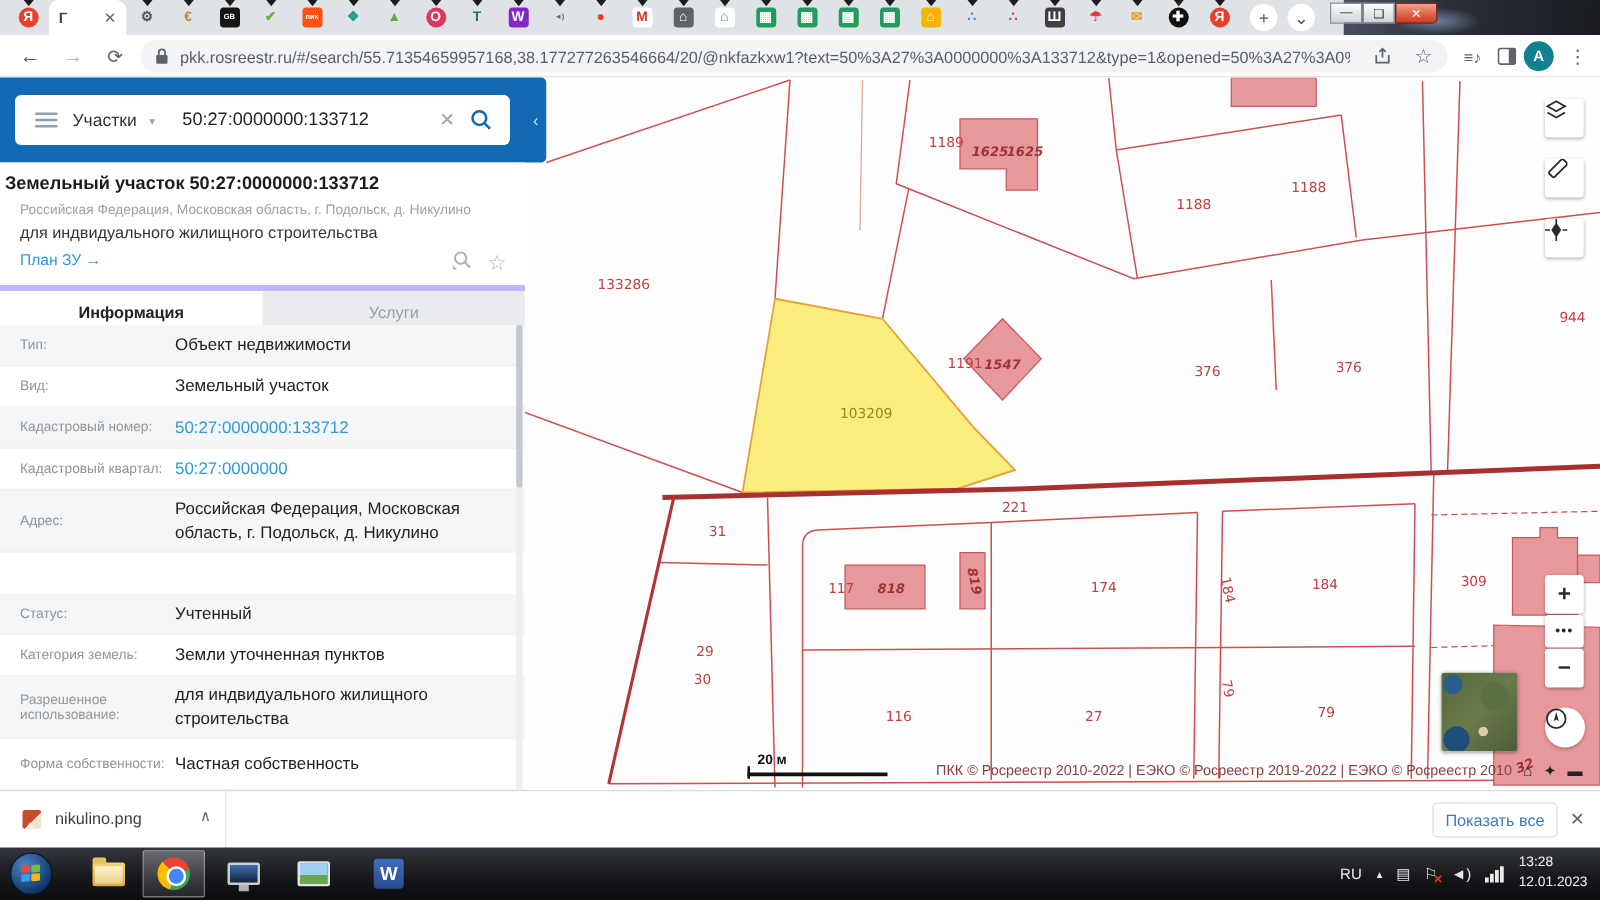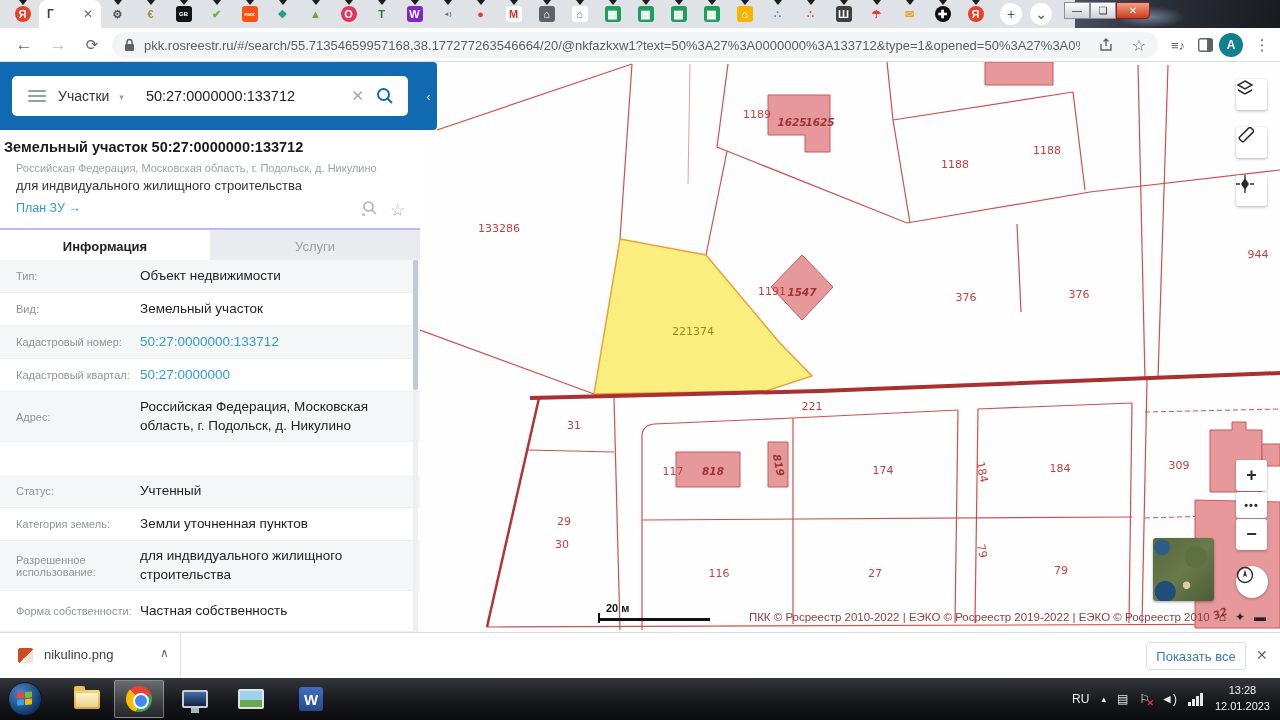--- a/index.html
+++ b/index.html
@@ -87,21 +87,21 @@
   #search-clear{font-size:15px;color:#9aa4ad;margin-right:12px;}
   #collapse-tab{position:absolute;left:420px;top:0;width:17px;height:68px;background:#1069b1;
                 border-radius:0 4px 4px 0;display:flex;align-items:center;justify-content:center;
                 color:#cfe3f2;font-size:13px;}
   #result-card{position:absolute;left:0;top:68px;width:420px;height:98px;background:#fff;}
   #result-title{position:absolute;left:4px;top:9px;font-size:14.5px;font-weight:bold;color:#1c1c1c;}
   #result-sub{position:absolute;left:16px;top:32px;font-size:11px;color:#9aa2a9;}
   #result-desc{position:absolute;left:16px;top:48px;font-size:13px;color:#333;}
   #result-link{position:absolute;left:16px;top:71px;font-size:12.5px;color:#2e9bd6;}
   .cardic{position:absolute;top:70px;color:#aab1b7;font-size:15px;}
-  #tabsrow{position:absolute;left:0;top:166px;width:420px;height:32px;border-top:2px solid #c4b5fd;}
+  #tabsrow{position:absolute;left:0;top:166px;width:420px;height:32px;border-top:5px solid #c4b5fd;}
   #tab-info{position:absolute;left:0;top:0;width:210px;height:32px;background:#fff;
             display:flex;align-items:center;justify-content:center;font-size:13px;font-weight:bold;color:#222;}
   #tab-services{position:absolute;left:210px;top:0;width:210px;height:32px;background:#e9ebee;
             display:flex;align-items:center;justify-content:center;font-size:13px;color:#98a1a8;}
   #infotable{position:absolute;left:0;top:198px;width:420px;height:372px;}
   .trow{position:absolute;left:0;width:420px;display:flex;border-bottom:1px solid #eef0f2;}
   .trow.alt{background:#f5f6f8;}
   .tlabel{width:138px;padding:0 4px 0 16px;font-size:11px;color:#8d959c;display:flex;align-items:center;}
   .tvalue{width:266px;padding-left:2px;font-size:13.5px;color:#222;display:flex;align-items:center;line-height:1.35;}
   .tvalue.link{color:#2e9bd6;}
@@ -146,21 +146,21 @@
   .monitor::after{content:"";position:absolute;left:7px;top:16px;width:8px;height:5px;background:#aeb4bc;}
   .photo-ic{width:26px;height:20px;border:2px solid #dfe3e8;border-radius:2px;
      background:linear-gradient(180deg,#9fd0f0 55%,#69a84f 55%);}
   .word-ic{width:24px;height:24px;border-radius:3px;background:linear-gradient(#3f6ebd,#274a8c);
      color:#fff;font-weight:bold;font-size:15px;display:flex;align-items:center;justify-content:center;}
   #tray{position:absolute;right:0;top:0;height:42px;display:flex;align-items:center;color:#eee;}
   #tray .tic{margin-right:11px;font-size:12px;color:#e8e8e8;}
   #lang{font-size:12px;margin-right:12px;}
   #net-bars{display:flex;align-items:flex-end;gap:1px;margin-right:12px;}
   #net-bars i{width:3px;background:#e8e8e8;display:block;}
-  #clock{text-align:center;font-size:11px;line-height:1.45;margin-right:10px;color:#f2f2f2;}
+  #clock{text-align:left;font-size:11px;line-height:1.45;margin-right:10px;color:#f2f2f2;}
   .flagic{position:relative;font-size:12px;}
   .flagic em{position:absolute;right:-4px;bottom:-2px;font-style:normal;color:#e33;font-size:9px;font-weight:bold;}
 </style>
 </head>
 <body>
 
 <div id="screen">
 
   <div id="tabstrip">
     <div class="pins">
@@ -342,21 +342,21 @@
       <div class="mlabel" style="left:337px;top:52px">1189</div>
       <div class="mlabel bld" style="left:372px;top:60px">1625</div>
       <div class="mlabel bld" style="left:400px;top:60px">1625</div>
       <div class="mlabel" style="left:535px;top:102px">1188</div>
       <div class="mlabel" style="left:627px;top:88px">1188</div>
       <div class="mlabel" style="left:838px;top:192px">944</div>
       <div class="mlabel" style="left:546px;top:235px">376</div>
       <div class="mlabel" style="left:659px;top:232px">376</div>
       <div class="mlabel" style="left:352px;top:229px">1191</div>
       <div class="mlabel bld" style="left:382px;top:230px">1547</div>
-      <div class="mlabel sel" style="left:273px;top:269px">221374</div>
+      <div class="mlabel sel" style="left:273px;top:269px">103209</div>
       <div class="mlabel" style="left:392px;top:344px">221</div>
       <div class="mlabel" style="left:154px;top:363px">31</div>
       <div class="mlabel" style="left:253px;top:409px">117</div>
       <div class="mlabel bld" style="left:293px;top:409px">818</div>
       <div class="mlabel bld rot" style="left:359px;top:403px">819</div>
       <div class="mlabel" style="left:463px;top:408px">174</div>
       <div class="mlabel rot" style="left:562px;top:410px">184</div>
       <div class="mlabel" style="left:640px;top:406px">184</div>
       <div class="mlabel" style="left:759px;top:403px">309</div>
       <div class="mlabel" style="left:144px;top:459px">29</div>

